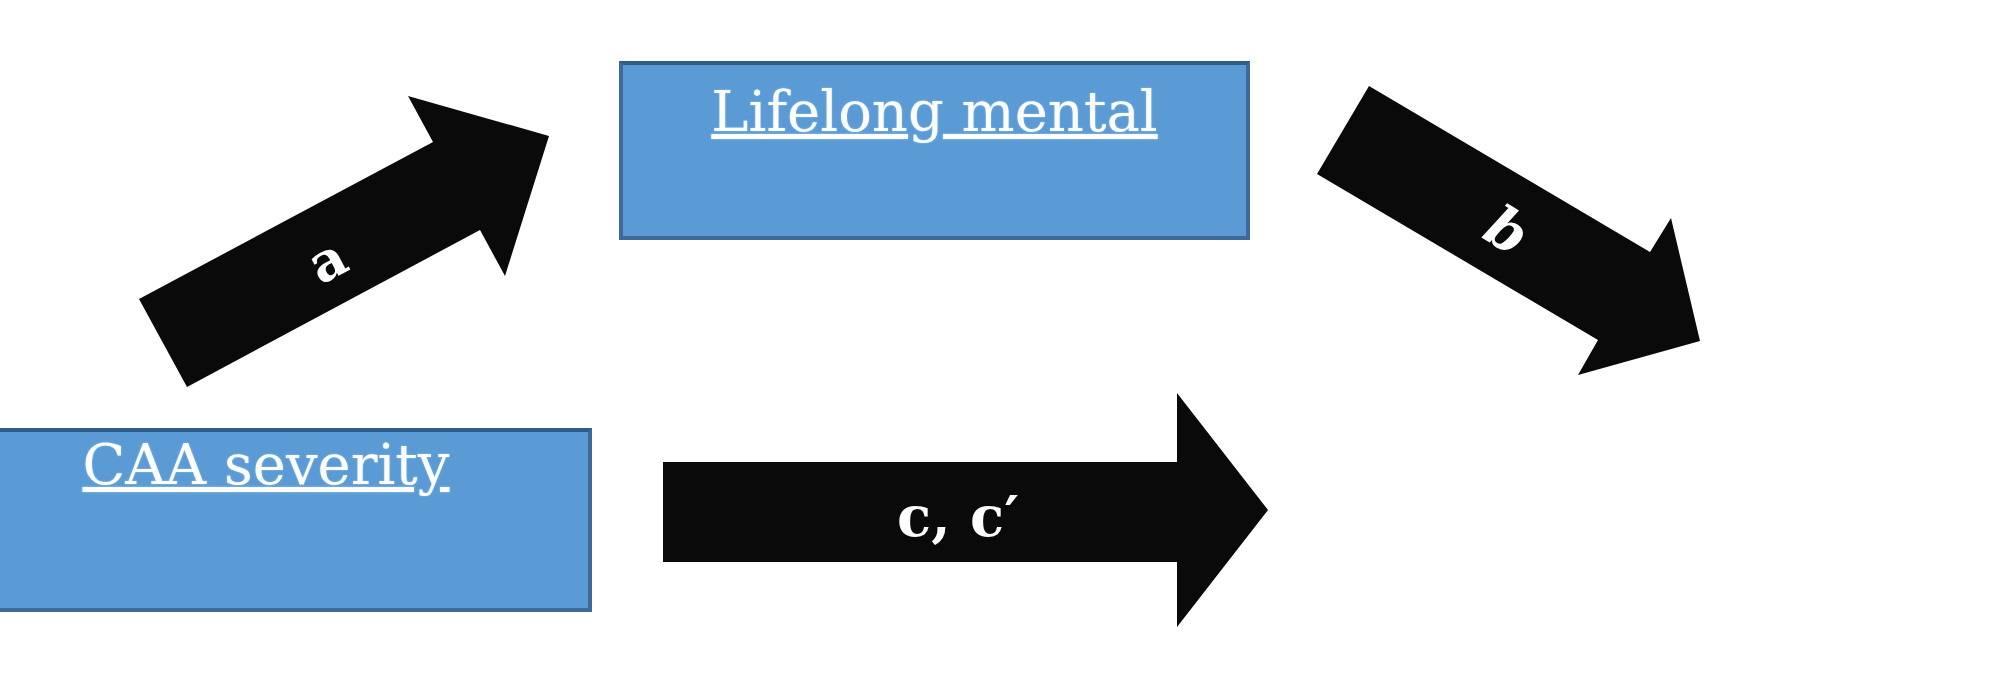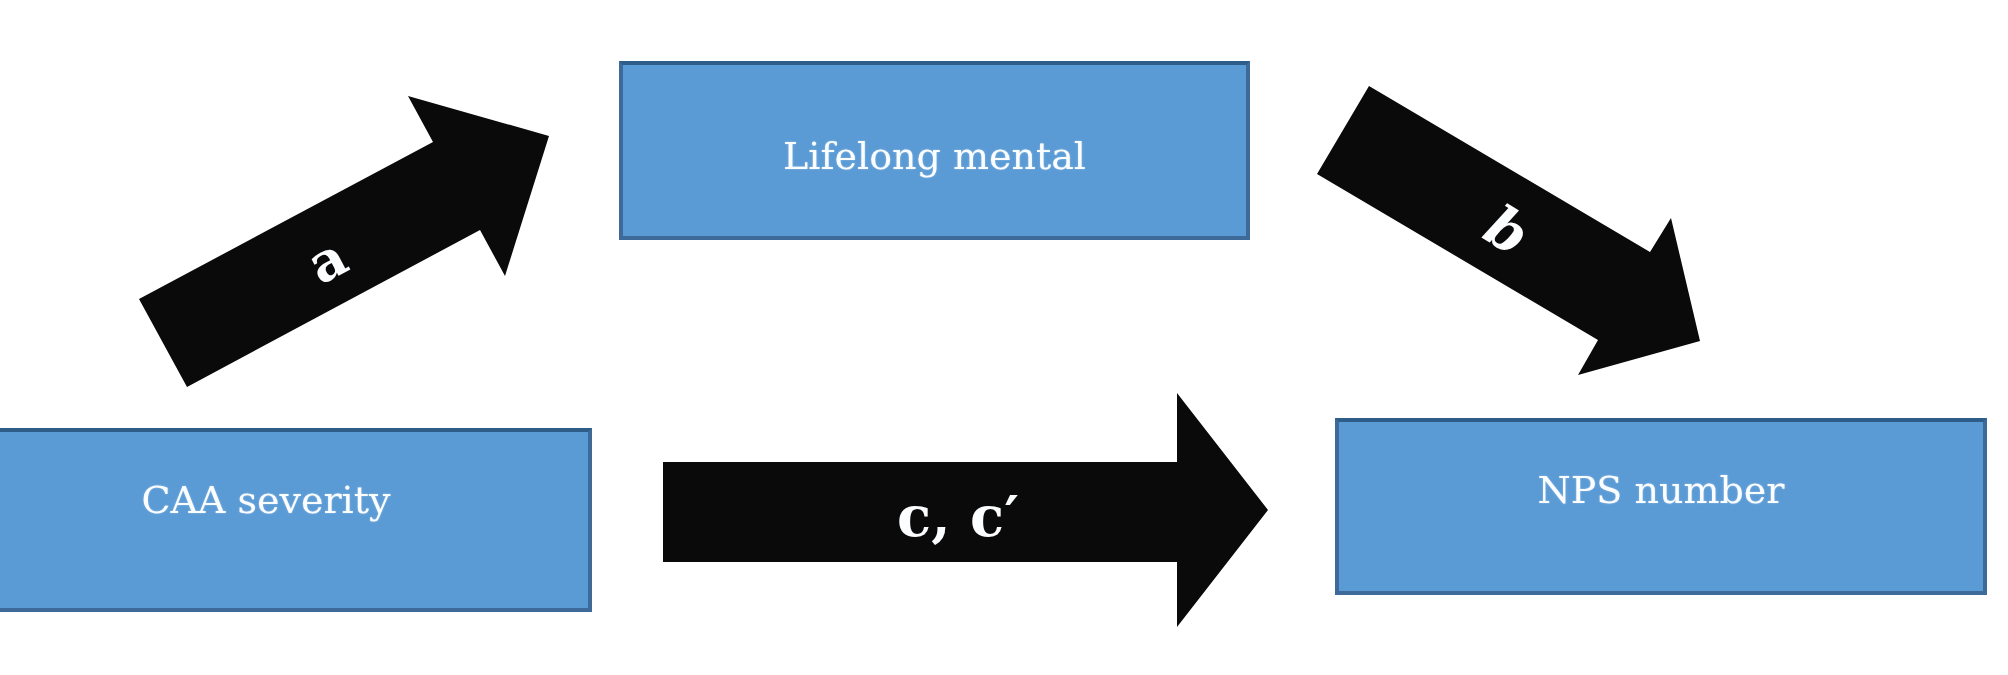--- a/index.html
+++ b/index.html
@@ -35,25 +35,25 @@
   .arrow-label.lbl-c { font-size: 56px; }
   .box {
     position: absolute;
     box-sizing: border-box;
     background: var(--box-fill, #5b9bd5);
     border: 4px solid var(--box-border, #3d6a99);
     border-top-color: #2f5d8a;
     display: flex;
     flex-direction: column;
     align-items: center;
-    justify-content: center;
     color: var(--box-text, #fbfdff);
-    font-size: 38px;
+    font-size: 56px;
     text-shadow: 0 0 2px rgba(235, 245, 255, 0.45);
     white-space: nowrap;
+    text-decoration: underline;
   }
   .box-mediator {
     left: 619px; top: 61px;
     width: 631px; height: 179px;
     line-height: 74px;
     padding-top: 10px;
     text-align: center;
   }
   .box-predictor {
     left: -8px; top: 428px;
@@ -88,17 +88,14 @@
   </svg>
 
   <div class="box box-mediator">
     <span>Lifelong mental</span>
   </div>
 
   <div class="box box-predictor">
     <span>CAA severity</span>
   </div>
 
-  <div class="box box-outcome">
-    <span>NPS number</span>
-  </div>
 
 </div>
 
 </body></html>

